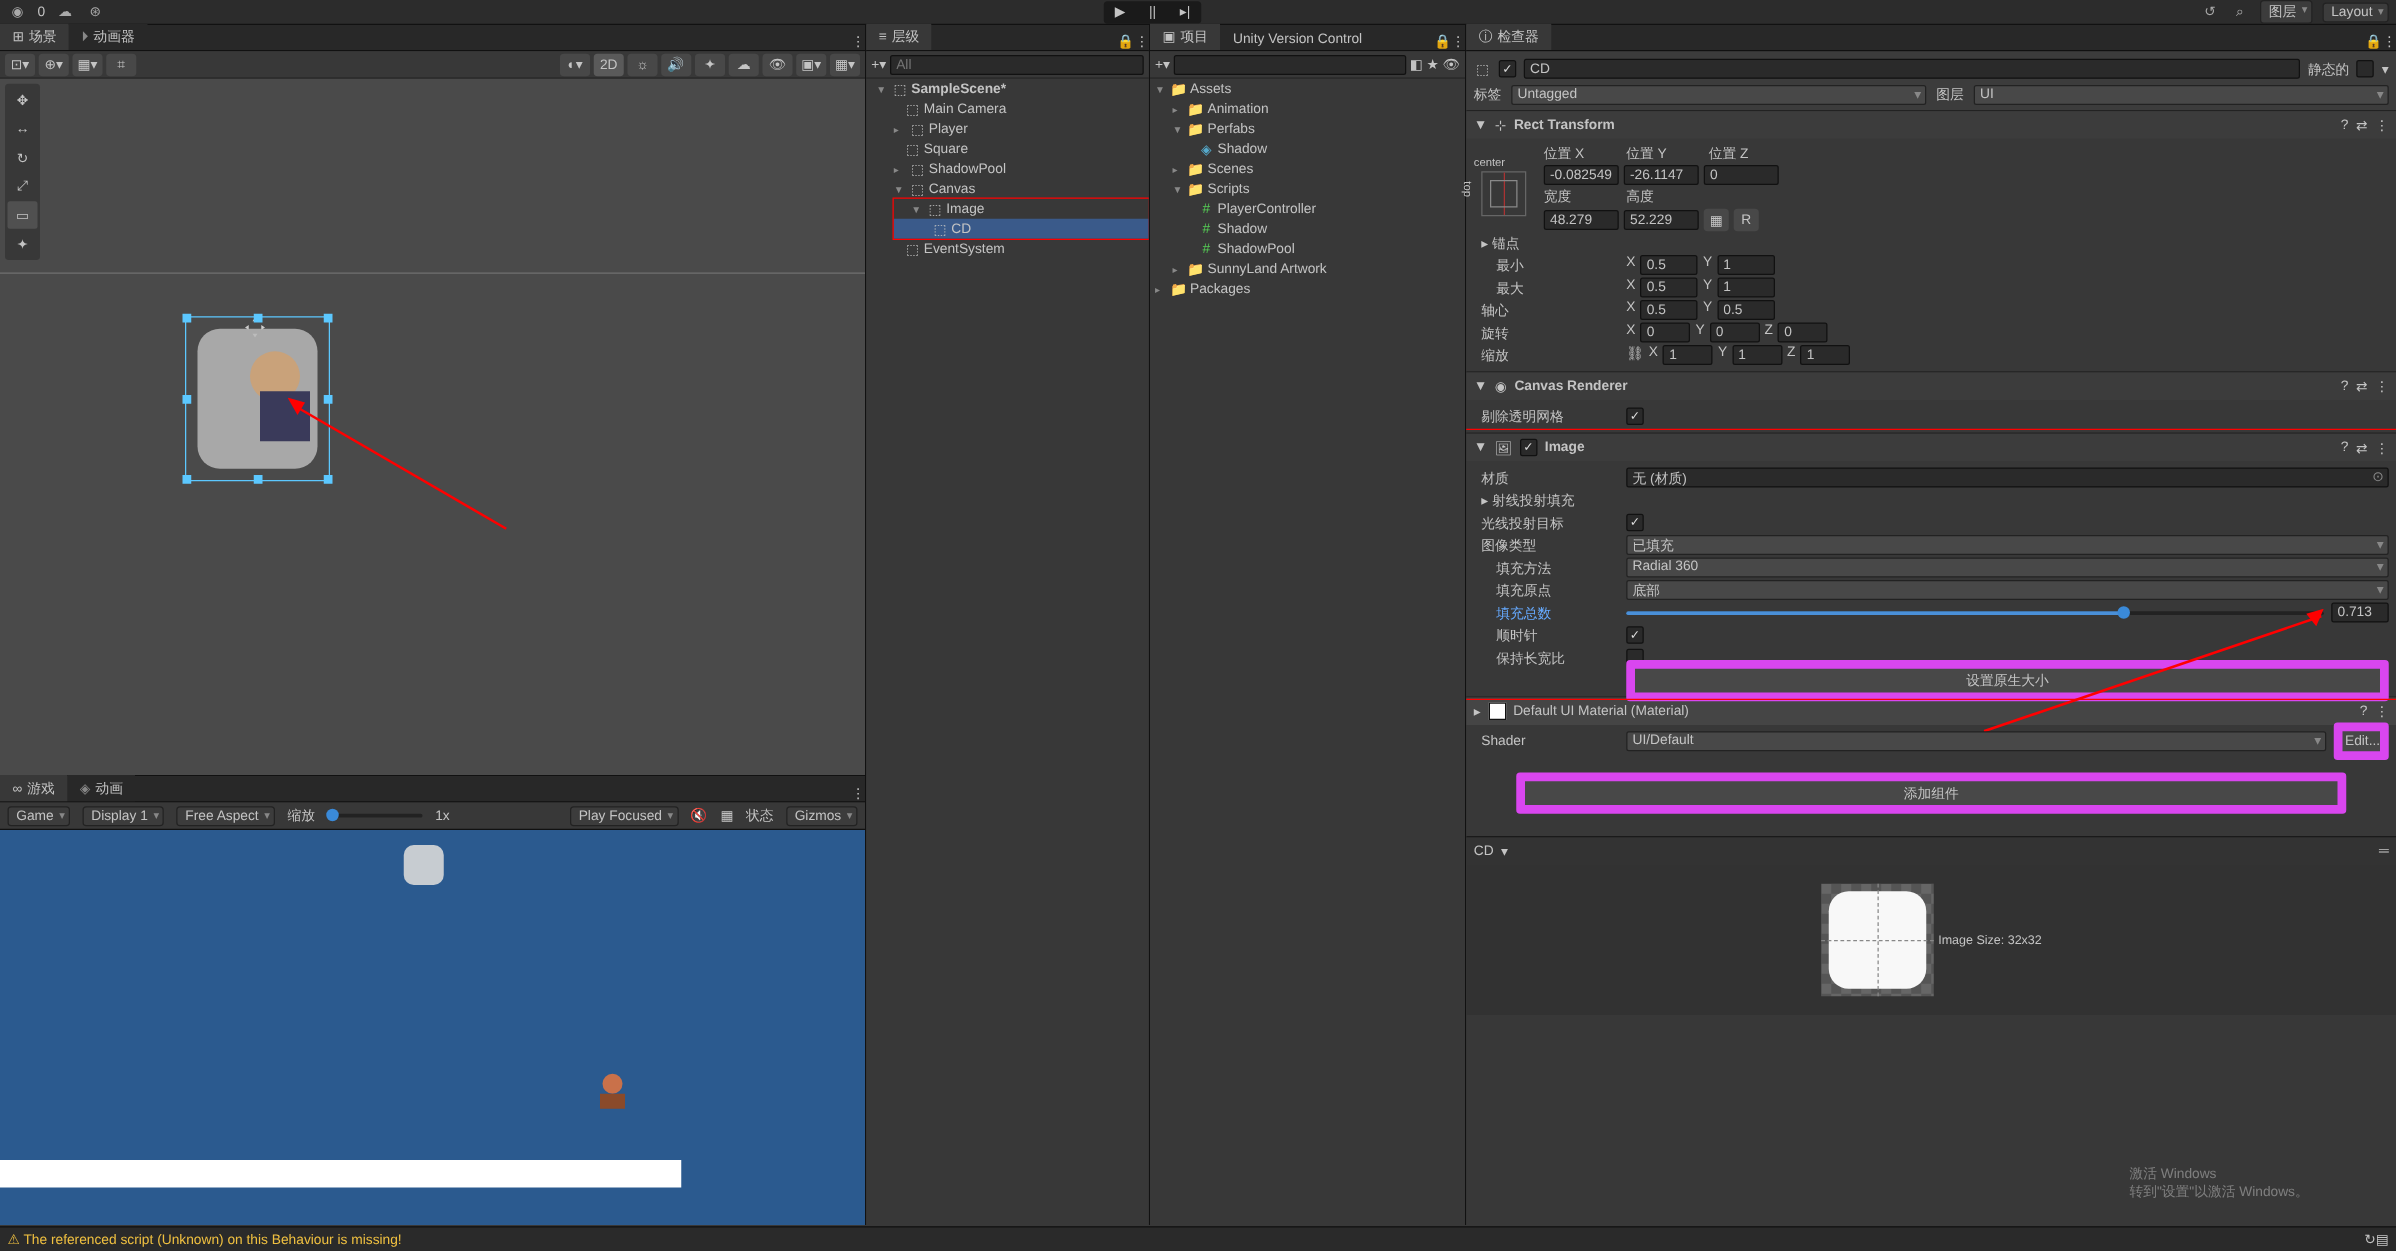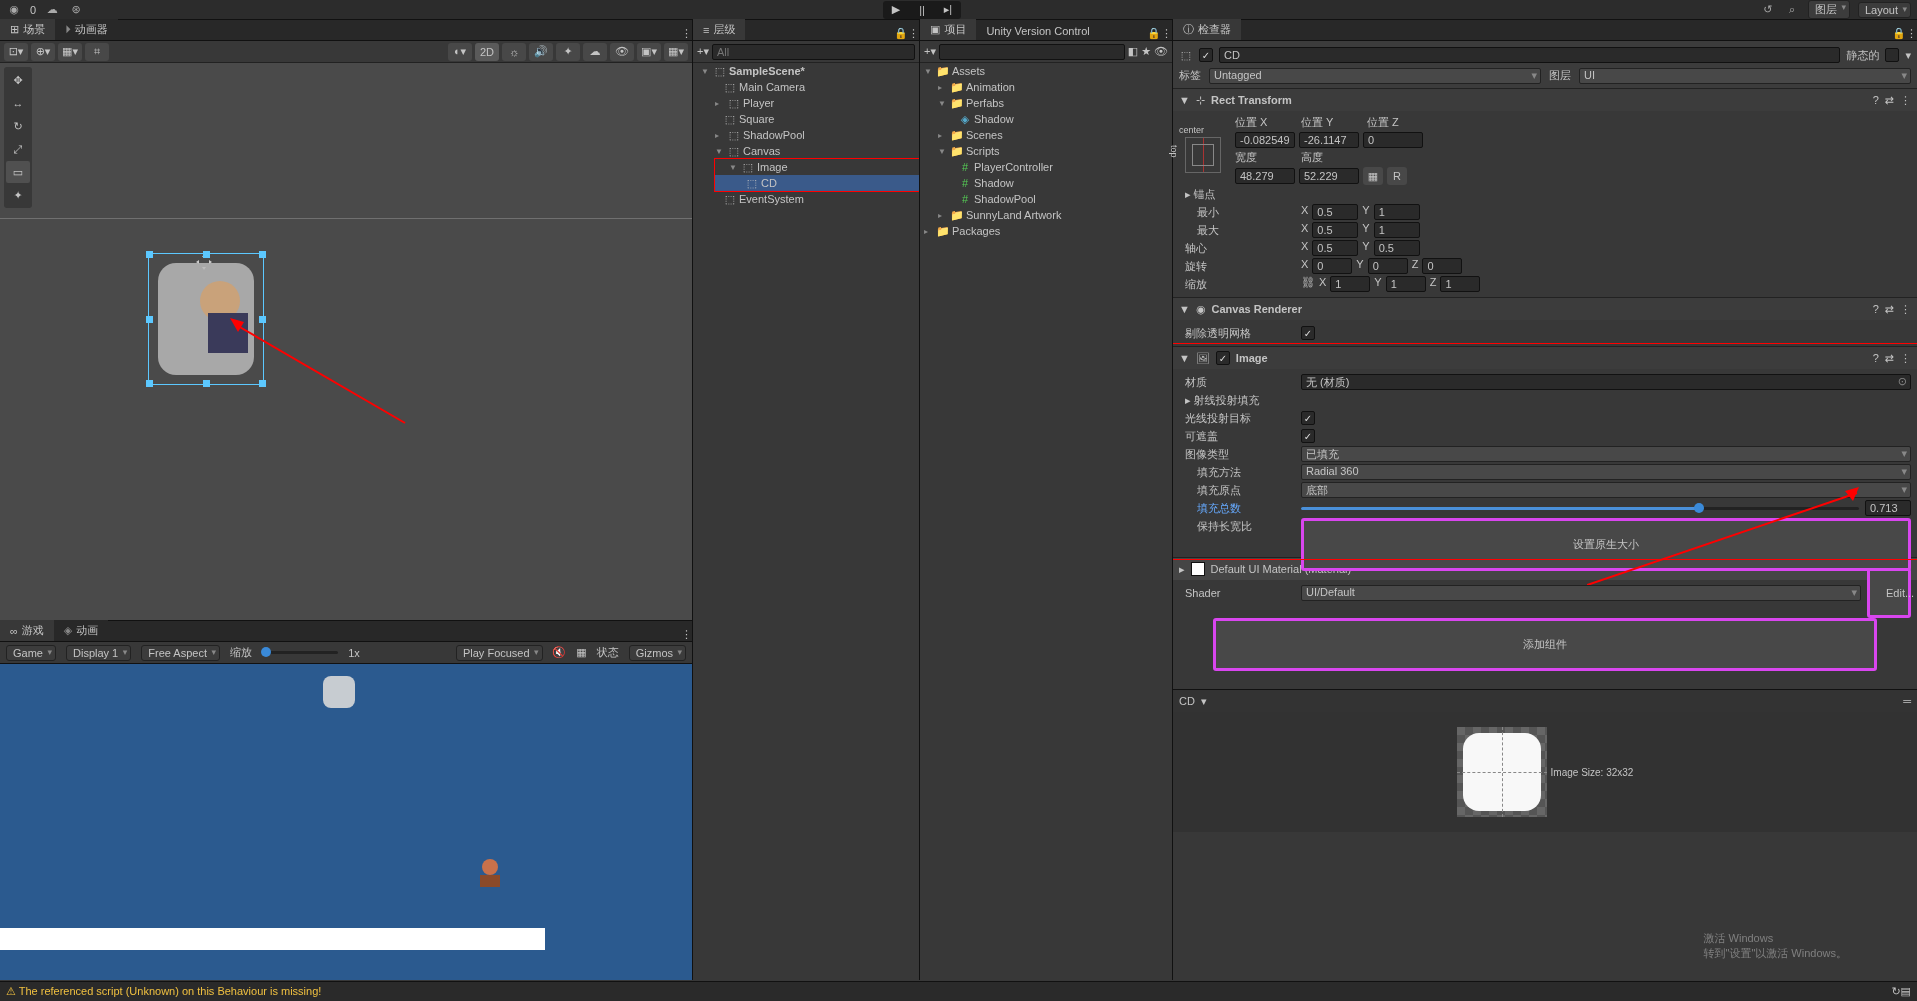--- a/index.html
+++ b/index.html
@@ -74,21 +74,21 @@
 .selectf{flex:1;background:#484848;border:1px solid #222;border-radius:2px;padding:0 14px 0 4px;height:16px;position:relative;cursor:pointer}
 .selectf::after{content:"▾";position:absolute;right:3px;top:0;color:#888}
 .objref{flex:1;background:#2a2a2a;border:1px solid #111;border-radius:2px;padding:0 14px 0 4px;height:16px;position:relative}
 .objref::after{content:"⊙";position:absolute;right:3px;top:0;color:#888}
 .slider{flex:1;height:16px;display:flex;align-items:center;position:relative}
 .slider-track{flex:1;height:3px;background:#222;border-radius:2px;position:relative}
 .slider-fill{position:absolute;left:0;height:3px;background:#4a90d9;border-radius:2px}
 .slider-thumb{position:absolute;width:10px;height:10px;background:#3a8ad9;border-radius:50%;top:-4px;transform:translateX(-50%)}
 .colorbox{flex:1;height:14px;background:#fff;border:1px solid #111;position:relative}
 .redoutline{outline:1px solid red;outline-offset:2px}
-.bigbtn{background:#484848;border:3px solid #d946ef;border-radius:3px;padding:16px;text-align:center;cursor:pointer}
+.bigbtn{background:#484848;border:7px solid #d946ef;border-radius:3px;padding:2px;text-align:center;cursor:pointer}
 
 
 .status{position:absolute;left:0;right:0;bottom:0;height:20px;background:#2a2a2a;display:flex;align-items:center;padding:0 6px;border-top:1px solid #111}
 .warn{color:#f0c040}
 .warn::before{content:"⚠ ";color:#f0c040}
 
 
 .arrow-line{position:absolute;pointer-events:none}
 
 svg{display:block}
@@ -482,24 +482,20 @@
               <div class="objref"><span>无 (材质)</span></div>
             </div>
           <div class="proprow">
               <span class="lbl">▸ <span>射线投射填充</span></span>
             </div>
           <div class="proprow">
               <span class="lbl">光线投射目标</span>
               <div class="cbx ck"></div>
             </div>
           <div class="proprow">
-              <span class="lbl">可遮盖</span>
-              <div class="cbx ck"></div>
-            </div>
-          <div class="proprow">
               <span class="lbl">图像类型</span>
               <div class="selectf"><span>已填充</span></div>
             </div>
           <div class="proprow">
               <span class="lbl sub">填充方法</span>
               <div class="selectf"><span>Radial 360</span></div>
             </div>
           <div class="proprow">
               <span class="lbl sub">填充原点</span>
               <div class="selectf"><span>底部</span></div>
@@ -508,20 +504,24 @@
             <span class="lbl sub" style="color:#6af">填充总数</span>
             <div class="slider">
                 <div class="slider-track">
                   <div class="slider-fill" style="width:71.3%"></div>
                   <div class="slider-thumb" style="left:71.3%"></div>
                 </div>
               </div>
             <input class="numbox" style="width: 46px;" value="0.713">
           </div>
           <div class="proprow">
+              <span class="lbl sub">顺时针</span>
+              <div class="cbx ck"></div>
+            </div>
+          <div class="proprow">
               <span class="lbl sub">保持长宽比</span>
               <div class="cbx"></div>
             </div>
           <div class="proprow">
               <span class="lbl"></span>
               <div class="bigbtn" style="flex:1"><span>设置原生大小</span></div>
             </div>
         </div>
 
         <svg class="arrow-line" style="right:50px;bottom:-30px;width:280px;height:100px">

